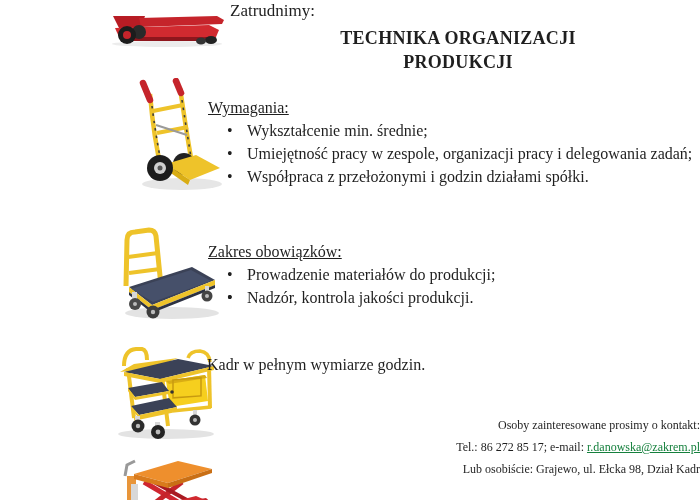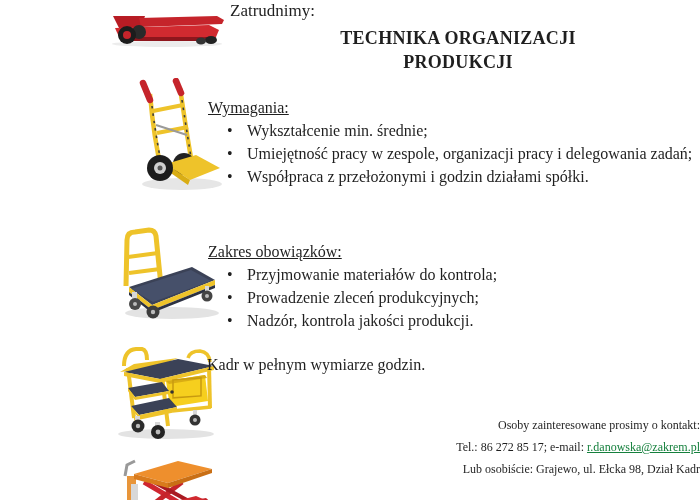--- a/index.html
+++ b/index.html
@@ -181,25 +181,24 @@
         <span>Współpraca z przełożonymi i godzin działami spółki.</span>
       </div>
     </div>
   </div>
 
   <div class="section dut">
     <div class="section-heading">Zakres obowiązków:</div>
     <div class="list">
       <div class="bullet-item">
         <span class="bullet">•</span>
-        <span>Przyjmowanie materiałów do kontrola;</span>
-      </div>
-      <div class="bullet-item">
-        <span class="bullet">•</span>
-        <span>Prowadzenie zleceń produkcyjnych;</span>
+        <span>Prowadzenie materiałów do produkcji;</span>
+      </div>
+      <div class="bullet-item">
+        <span class="bullet">•</span>
       </div>
       <div class="bullet-item">
         <span class="bullet">•</span>
         <span>Nadzór, kontrola jakości produkcji.</span>
       </div>
     </div>
   </div>
 
   <div class="note">Kadr w pełnym wymiarze godzin.</div>
 

